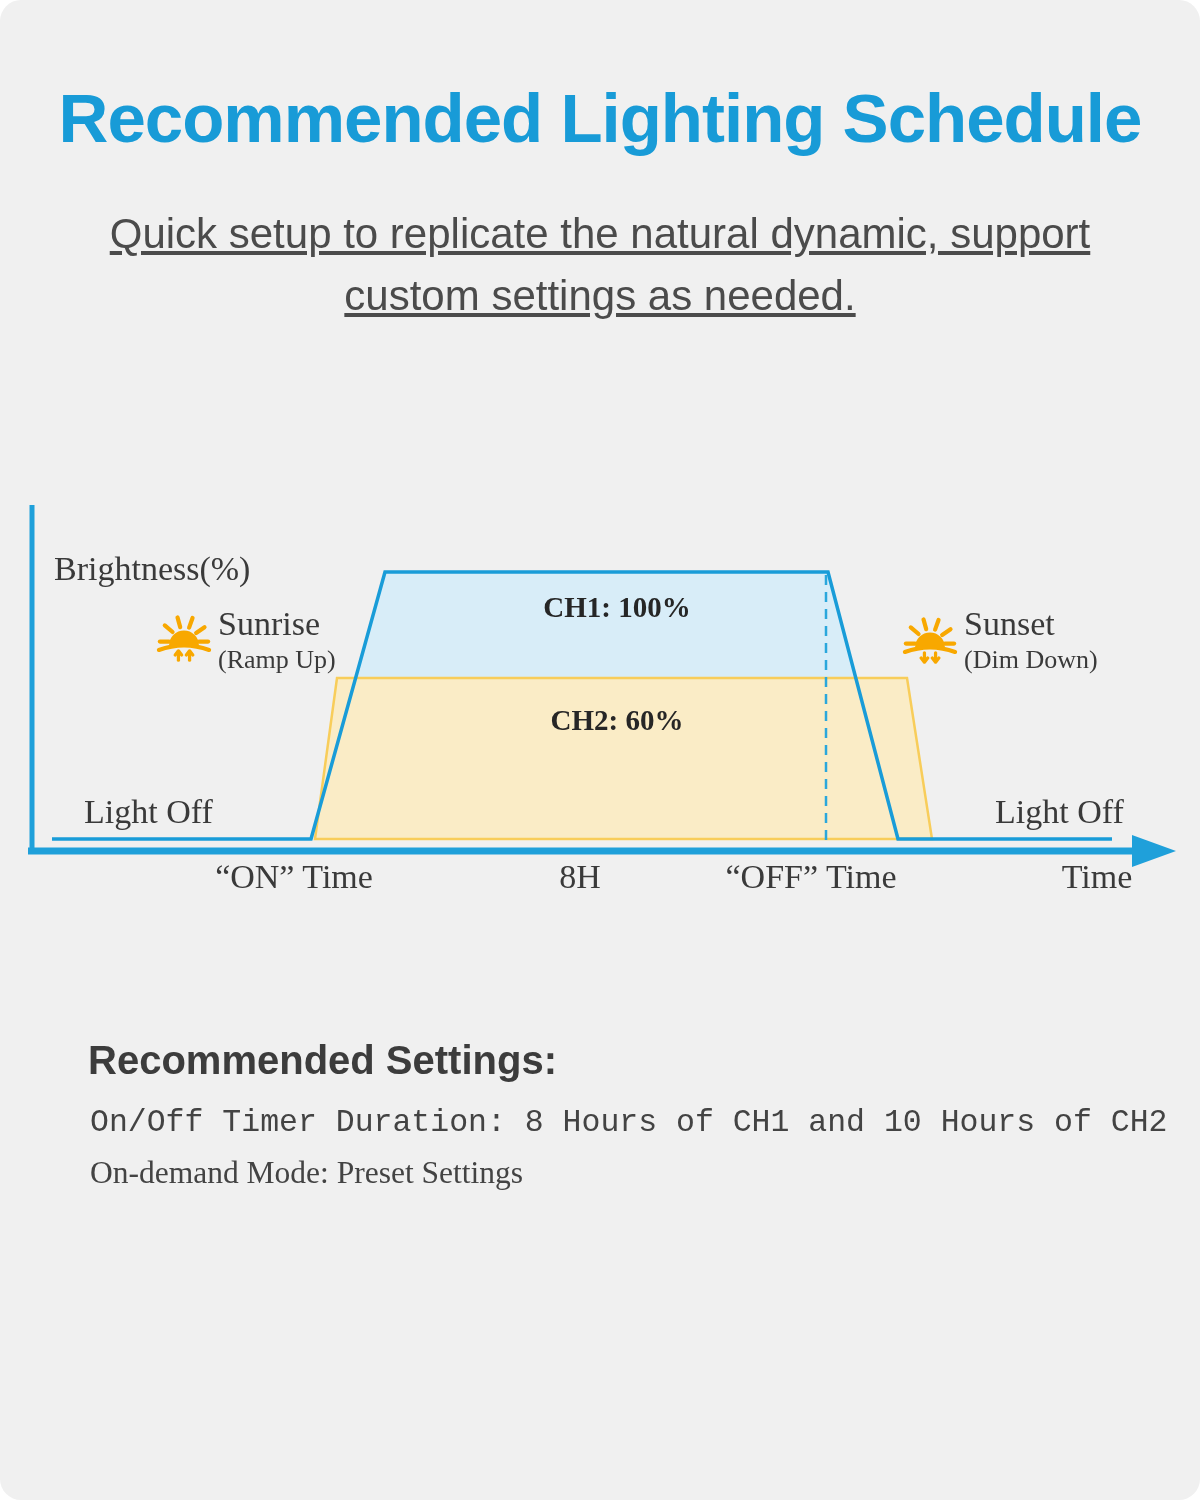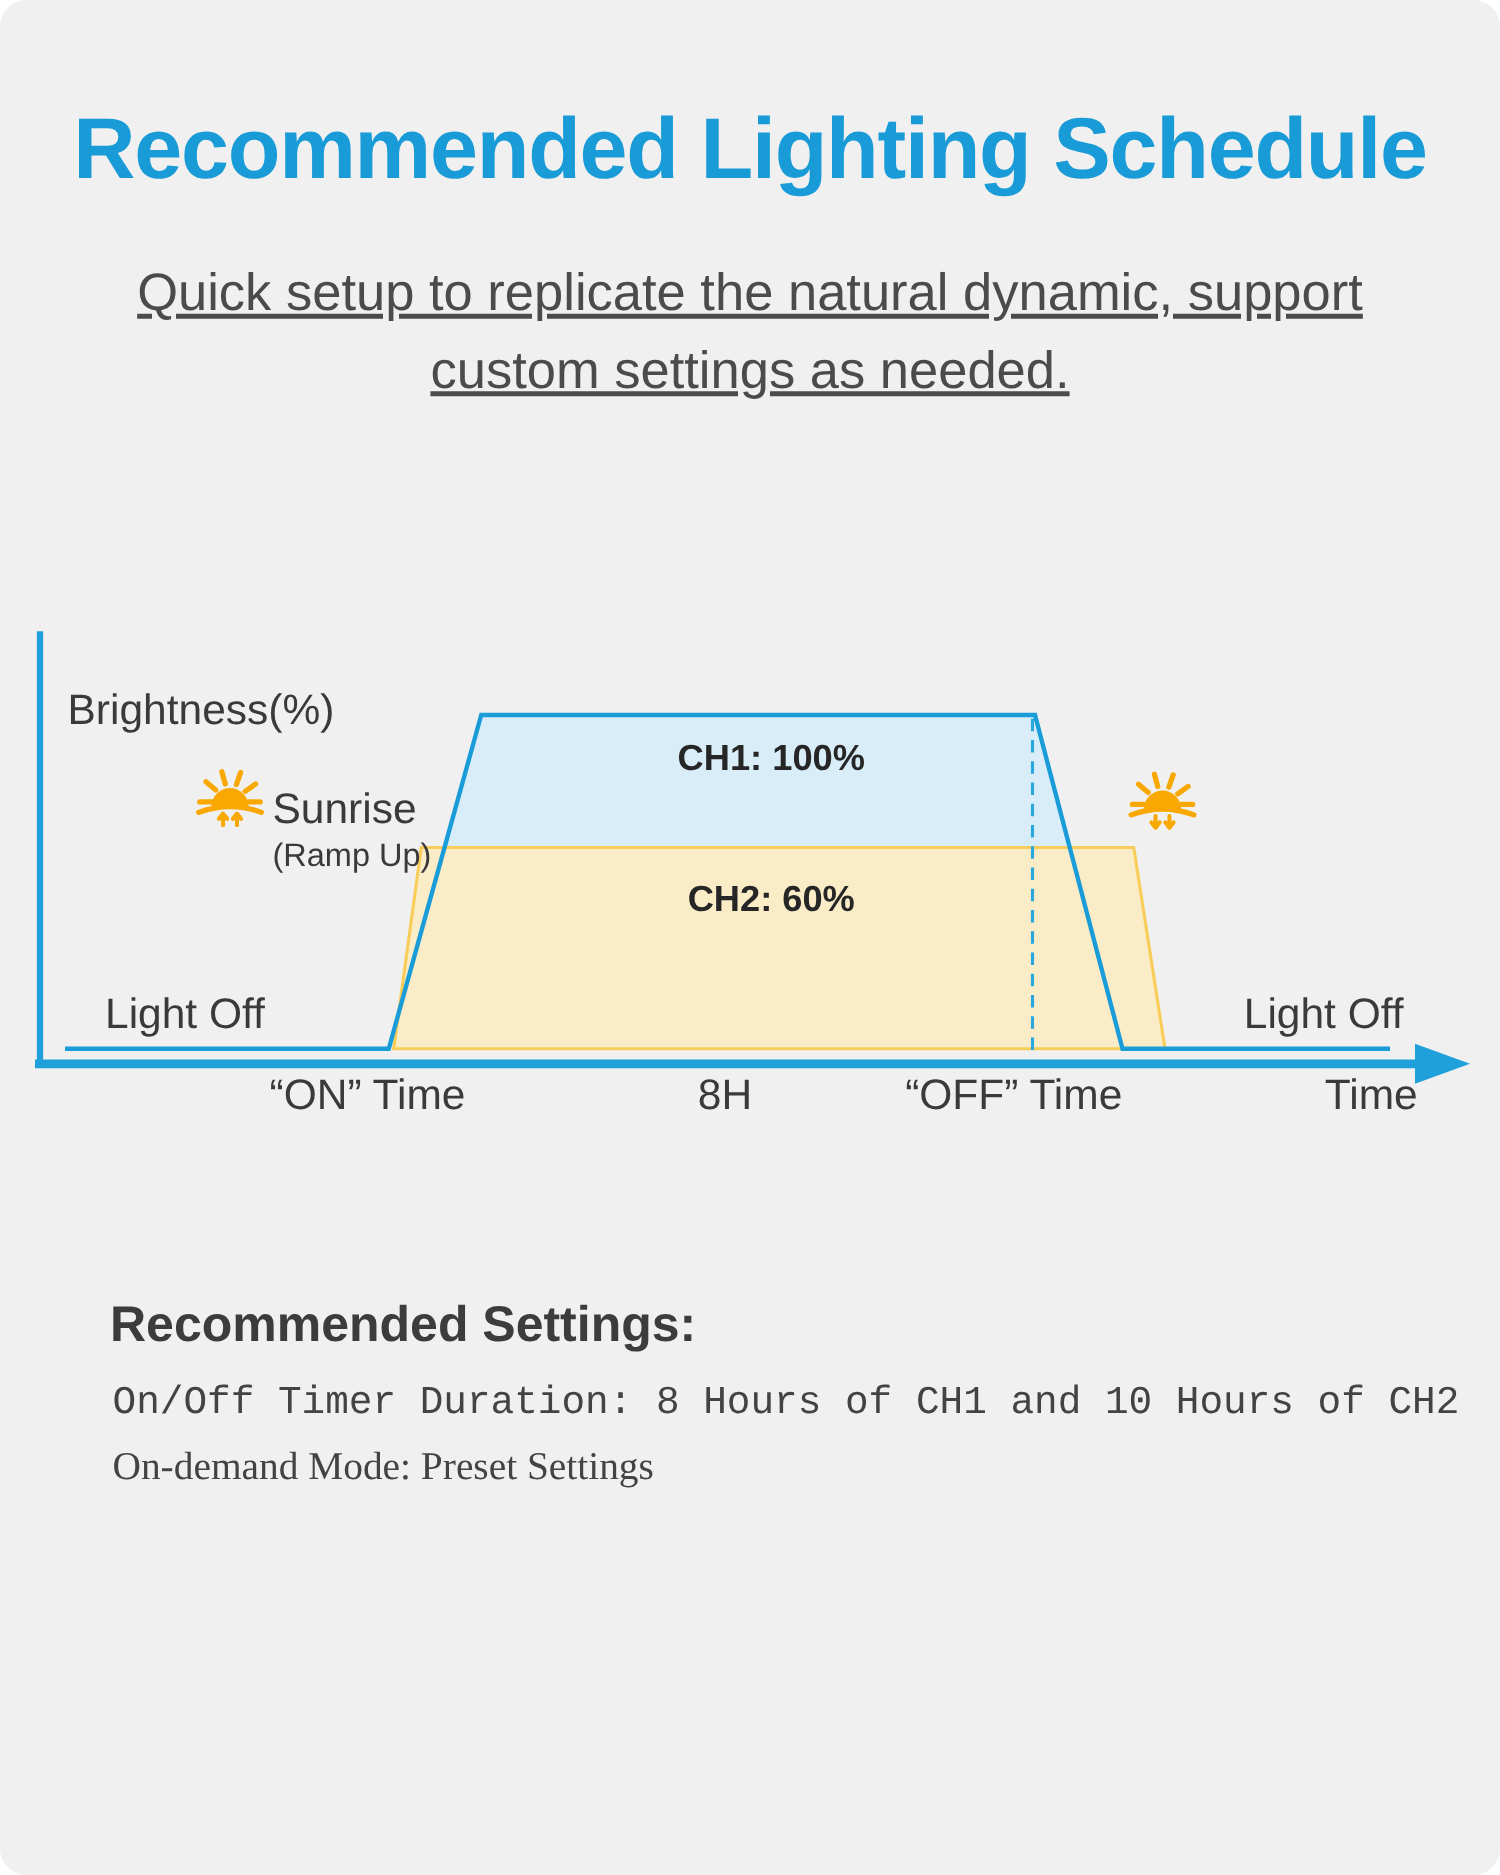--- a/index.html
+++ b/index.html
@@ -14,26 +14,26 @@
   }
   .page-title{
     position:absolute;left:0;top:84px;width:100%;
     text-align:center;font-size:69px;font-weight:bold;
     color:#189bd7;letter-spacing:-1px;line-height:1;
   }
   .subtitle{
     position:absolute;left:0;top:203px;width:100%;
     text-align:center;font-size:42px;color:#4b4b4b;line-height:62px;text-decoration:underline;
   }
-  .chart{position:absolute;left:0;top:490px;width:1200px;height:415px;}
+  .chart{position:absolute;left:0;top:490px;width:1200px;height:415px;font-family:Liberation Serif, serif;}
   .chart svg.plot{position:absolute;left:0;top:0;}
   .lbl{position:absolute;font-size:34px;color:#3a3a3a;line-height:1.1;white-space:nowrap;}
   .lbl.center{transform:translateX(-50%);}
   .ch-lbl{position:absolute;transform:translateX(-50%);font-size:29px;font-weight:bold;color:#262626;white-space:nowrap;}
-  .sun-block{position:absolute;white-space:nowrap;margin-top:24px;}
+  .sun-block{position:absolute;white-space:nowrap;}
   .sun-name{font-size:34px;color:#3a3a3a;line-height:1.05;}
   .sun-sub{font-size:26px;color:#3a3a3a;margin-top:3px;text-align:right;}
   .sun-svg{position:absolute;}
   .settings-heading{
     position:absolute;left:88px;top:1038px;
     font-size:40px;font-weight:bold;color:#3c3c3c;
   }
   .settings-line1{position:absolute;left:90px;top:1105px;font-size:31.5px;color:#434343;font-family:Liberation Mono, monospace;}
   .settings-line2{position:absolute;left:90px;top:1155px;font-size:31.5px;color:#434343;font-family:Liberation Serif, serif;}
 </style>
@@ -104,20 +104,24 @@
       </g>
     </svg>
 
     <div class="lbl" style="left:54px;top:60px">Brightness(%)</div>
 
     <div class="sun-block" style="left:218px;top:116px">
       <div class="sun-name">Sunrise</div>
       <div class="sun-sub">(Ramp Up)</div>
     </div>
 
+    <div class="sun-block" style="left:964px;top:116px">
+      <div class="sun-name">Sunset</div>
+      <div class="sun-sub">(Dim Down)</div>
+    </div>
 
     <div class="ch-lbl" style="left:617px;top:101px">CH1: 100%</div>
     <div class="ch-lbl" style="left:617px;top:214px">CH2: 60%</div>
 
     <div class="lbl" style="left:84px;top:303px">Light Off</div>
     <div class="lbl" style="left:995px;top:303px">Light Off</div>
 
     <div class="lbl center" style="left:294px;top:368px">“ON” Time</div>
     <div class="lbl center" style="left:580px;top:368px">8H</div>
     <div class="lbl center" style="left:811px;top:368px">“OFF” Time</div>

